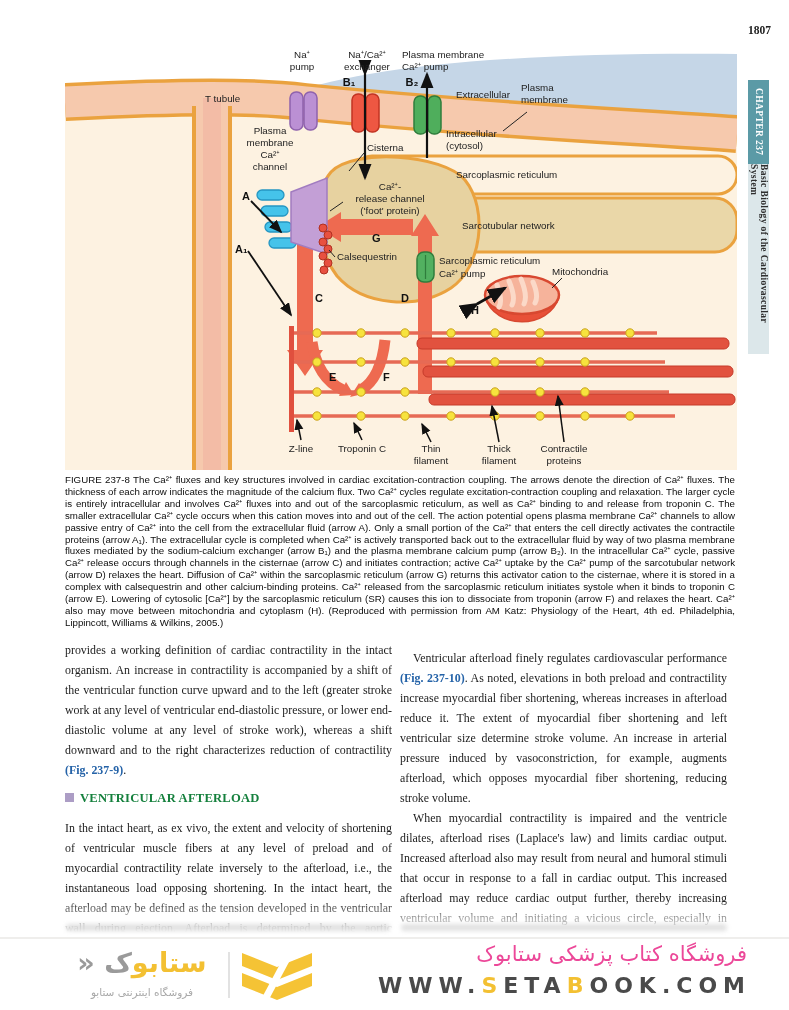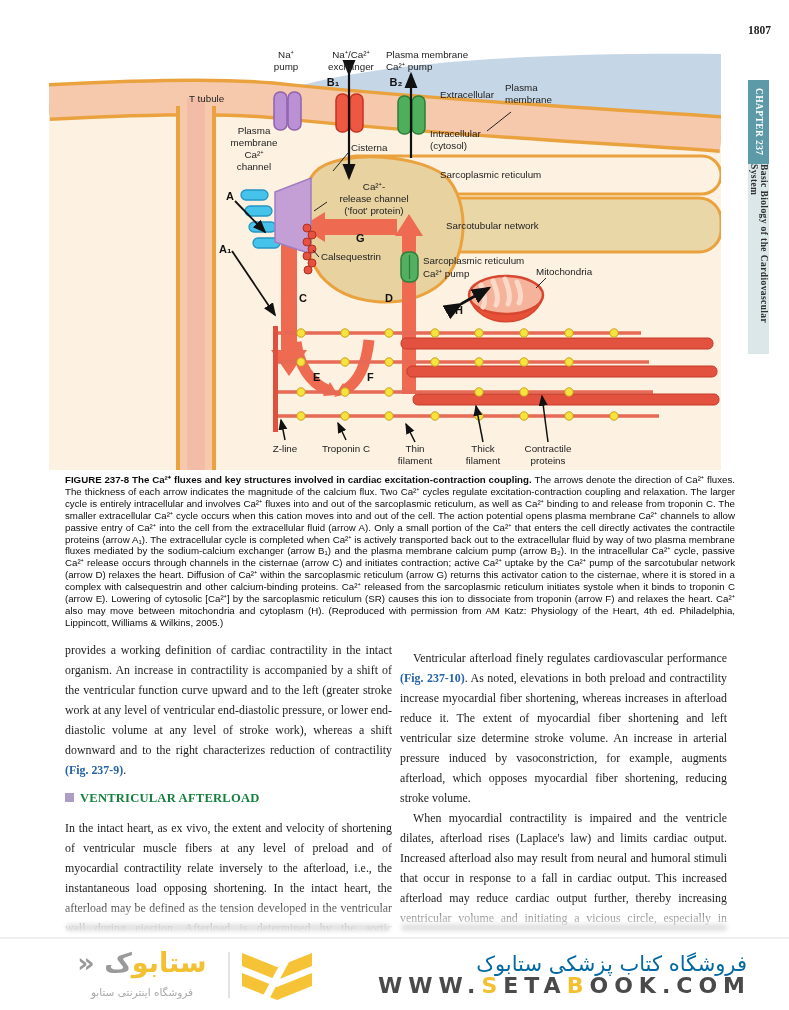--- a/index.html
+++ b/index.html
@@ -4,27 +4,27 @@
 <style>
   html,body{margin:0;padding:0;background:#fff;}
   .page{position:relative;width:789px;height:1010px;background:#fff;overflow:hidden;
         font-family:"Liberation Serif",serif;}
   .pageno{position:absolute;top:24px;right:18px;font-size:11.5px;font-weight:bold;color:#222;margin-left:13px;}
   .tab{position:absolute;right:20px;width:21px;writing-mode:vertical-rl;
        display:flex;align-items:center;justify-content:center;
        font-family:"Liberation Serif",serif;font-size:9.5px;letter-spacing:.4px;}
   .tab-chapter{top:80px;height:84px;background:#5b9aa6;color:#fff;font-weight:bold;}
   .tab-title{top:164px;height:190px;background:#dce7ea;color:#2f2f2f;font-weight:bold;}
-  .diagram{position:absolute;left:49px;top:38px;width:672px;height:432px;}
+  .diagram{position:absolute;left:65px;top:38px;width:672px;height:432px;}
   .dg-label{font-family:"Liberation Sans",sans-serif;font-size:9.8px;fill:#222;}
   .dg-letter{font-family:"Liberation Sans",sans-serif;font-size:11px;font-weight:bold;fill:#111;}
   .caption{position:absolute;left:65px;top:474px;width:670px;
            font-family:"Liberation Sans",sans-serif;font-size:9.7px;line-height:11.9px;
            text-align:justify;color:#0c0c0c;}
-  .seg-b{font-weight:bold;}
+  .seg-b{font-weight:normal;}
   .seg-i{}
   .seg-link{color:#2563a8;font-weight:bold;}
   .seg-y{color:#f3c032;}
   .col{position:absolute;top:640px;width:327px;height:294px;overflow:hidden;
        font-size:11.9px;line-height:20px;text-align:justify;color:#1c1c1c;}
   .col-left{left:65px;}
   .col-right{left:400px;margin-top:8px;}
   .col p{margin:0;}
   .col p.indent{text-indent:13px;}
   .section-head{margin:8px 0 10px 0;font-weight:bold;font-size:12.6px;color:#15803d;letter-spacing:.2px;}
@@ -37,21 +37,21 @@
   .ghost-r{left:401px;width:326px;}
   .scan-edge{position:absolute;left:0;top:937px;width:789px;height:2px;background:#efeeec;}
   .footer{position:absolute;left:0;top:940px;width:789px;height:70px;background:#fff;
           font-family:"DejaVu Sans",sans-serif;}
   .flogo-text{position:absolute;left:64px;top:8px;width:156px;text-align:center;direction:rtl;
               font-size:27px;font-weight:bold;line-height:30px;}
   .flogo-sub{position:absolute;left:64px;top:46px;width:156px;text-align:center;
              color:#a9a9a9;font-size:10.5px;direction:rtl;}
   .fdiv{position:absolute;left:228px;top:12px;width:2px;height:46px;background:#e2e2e2;}
   .fchev{position:absolute;left:240px;top:11px;}
-  .fr-title{position:absolute;right:42px;top:12px;font-size:21px;color:#0369a1;direction:rtl;}
+  .fr-title{position:absolute;right:42px;top:2px;font-size:21px;color:#ec4899;direction:rtl;}
   .fr-url{position:absolute;right:38px;top:33px;font-weight:bold;font-size:22px;
           letter-spacing:6px;color:#4a4a4a;white-space:nowrap;}
 </style>
 </head>
 <body>
 
 <div class="page">
 
   <div class="pageno">1807</div>
   <div class="tab tab-chapter">CHAPTER 237</div>

